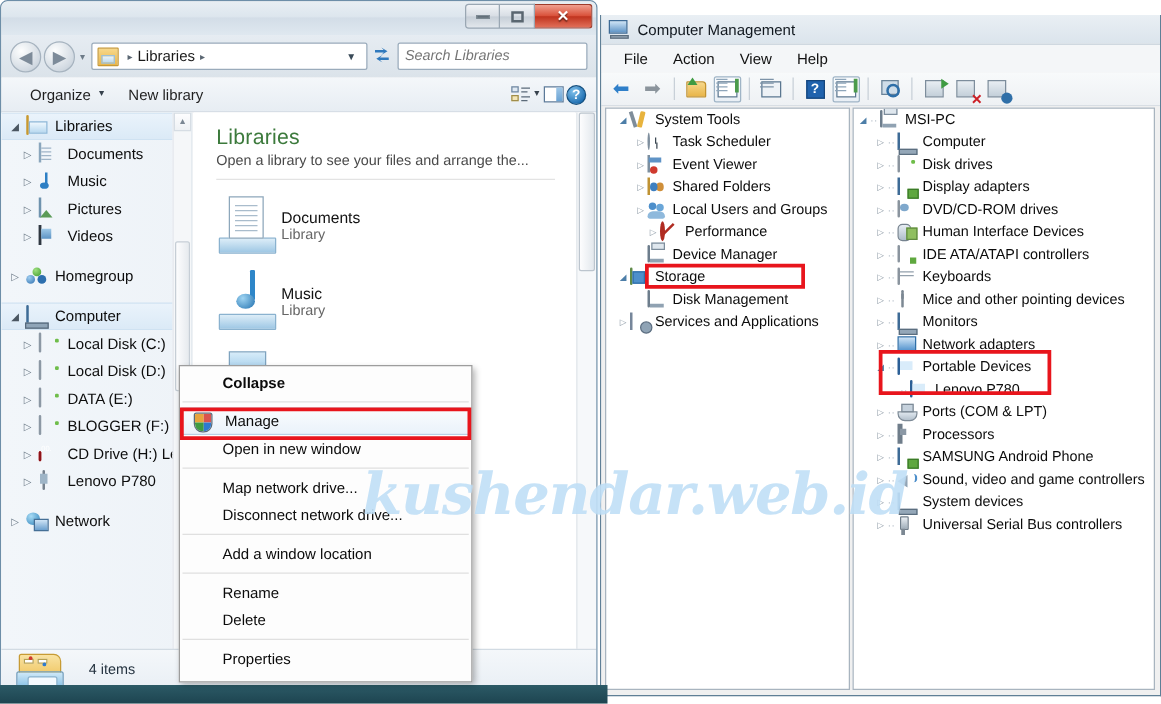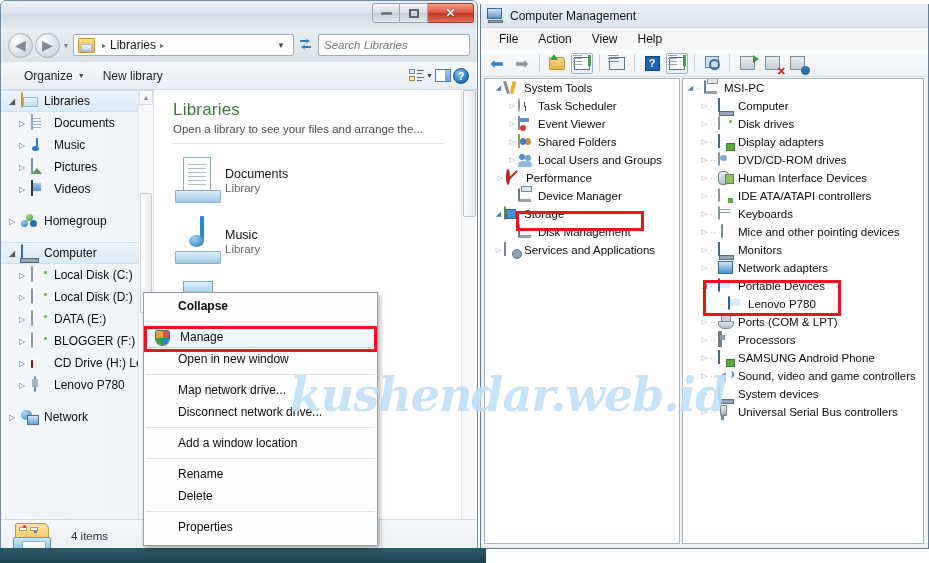--- a/index.html
+++ b/index.html
@@ -218,21 +218,21 @@
   .shield i:nth-child(2){right:0;top:0;background:#d9534f;}
   .shield i:nth-child(3){left:0;bottom:0;background:#3f9b42;}
   .shield i:nth-child(4){right:0;bottom:0;background:#2e7ad0;}
   .redbox-ctx {
     position:absolute; left: 144px; top: 326px; width: 233px; height: 26px;
     border: 3px solid #e8151c; z-index: 45; pointer-events:none;
   }
 
   
   .cmgmt {
-    position:absolute; left: 480px; top: 4px; width: 449px; height: 545px;
+    position:absolute; left: 480px; top: 12px; width: 449px; height: 545px;
     background:#f0f0f0; border:1px solid #5f7f96; border-top:none;
     overflow:hidden;
   }
   .cm-title {
     height: 24px; background: linear-gradient(to bottom,#e9eff4,#dbe4ec);
     display:flex; align-items:center; padding-left: 6px; gap:6px;
     border-bottom:1px solid #cfd8e0;
   }
   .cm-ico { width:17px;height:15px;position:relative; }
   .cm-ico .scr{position:absolute;left:0;top:0;width:15px;height:11px;background:linear-gradient(#cfe4f6,#5f94c6);border:1px solid #3e6b96;}
@@ -703,21 +703,21 @@
         <div class="trow" style="padding-left:22px">
           <span class="tri2">▷</span>
           <span class="tico"><span class="i-shared"></span></span>
           <span>Shared Folders</span>
         </div>
         <div class="trow" style="padding-left:22px">
           <span class="tri2">▷</span>
           <span class="tico"><span class="i-users"></span></span>
           <span>Local Users and Groups</span>
         </div>
-        <div class="trow" style="padding-left:10px">
+        <div class="trow" style="padding-left:32px">
           <span class="tri2">▷</span>
           <span class="tico"><span class="i-perf"></span></span>
           <span>Performance</span>
         </div>
         <div class="trow" style="padding-left:33px">
           <span class="tico"><span class="i-devmgr"></span></span>
           <span>Device Manager</span>
         </div>
         <div class="trow" style="padding-left:8px">
           <span class="tri2 open">◢</span>

